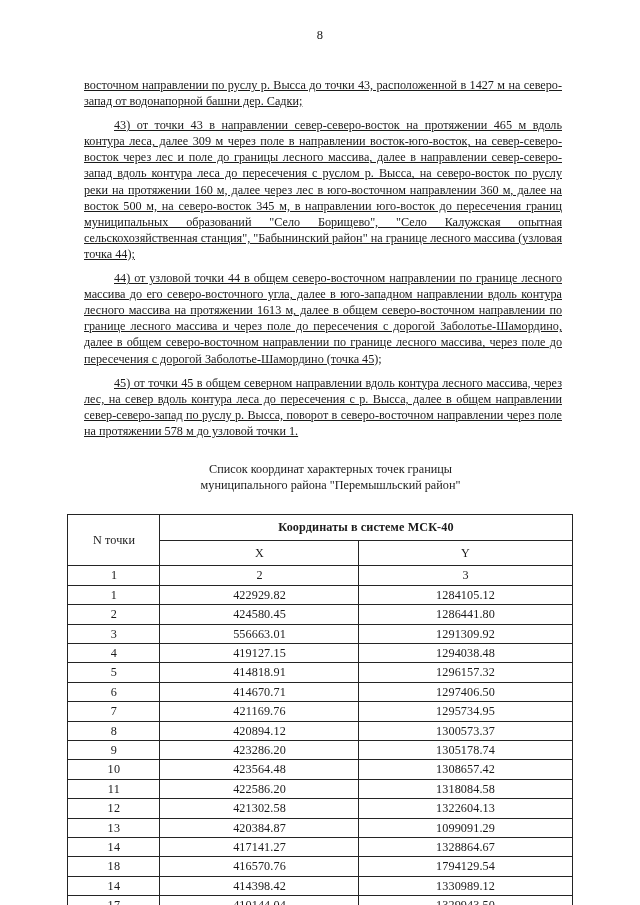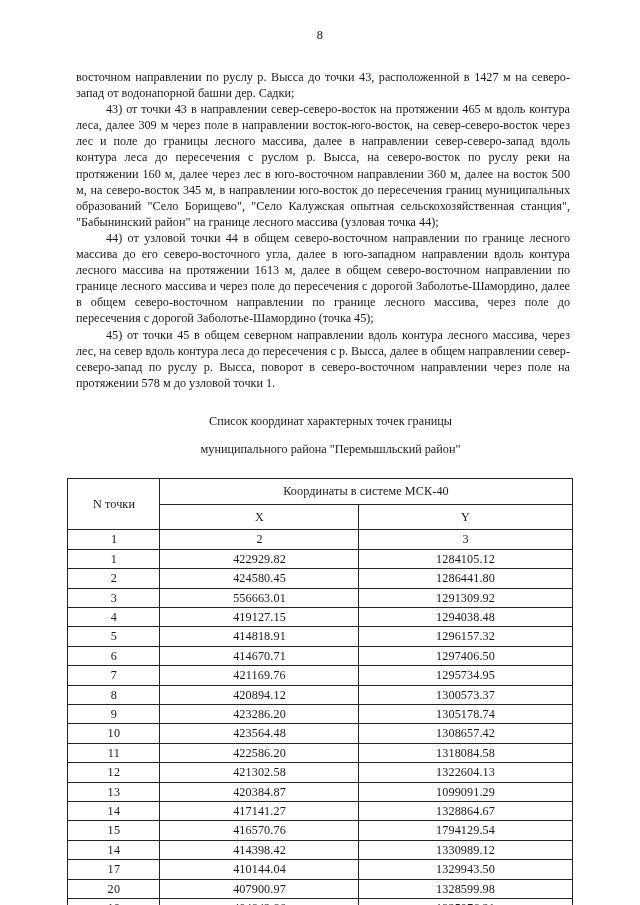--- a/index.html
+++ b/index.html
@@ -32,35 +32,36 @@
   .body-text {
     margin: 0 70px 0 76px;
     padding-top: 26px;
     font-size: 12.2px;
     line-height: 16.1px;
     text-align: justify;
     text-justify: inter-word;
     hyphens: none;
   }
   .body-text p {
-    margin: 0;
+    margin: 8px;
     padding: 0;
     text-indent: 0;
+    text-decoration: underline;
   }
   .body-text p.indented {
     text-indent: 30px;
   }
   .title-block {
     margin: 22px 0 0 0;
     text-align: center;
     font-size: 12.2px;
     line-height: 16.2px;
   }
   .title-block div {
-    margin: 12px;
+    margin: 0;
     padding-left: 21px;
   }
   table.coords {
     border-collapse: collapse;
     margin: 21px auto 0 auto;
     width: 504px;
     table-layout: fixed;
     font-size: 12.2px;
   }
   table.coords col.c-num { width: 92px; }
@@ -77,20 +78,21 @@
     line-height: 18.4px;
     letter-spacing: 0.1px;
   }
   table.coords th.tall {
     height: 49px;
     line-height: 16px;
   }
   table.coords th.grouphead {
     height: 25px;
     line-height: 25px;
+    font-weight: bold;
   }
   table.coords th.sub {
     height: 24px;
     line-height: 24px;
   }
   table.coords td.numcol {
     letter-spacing: 0.3px;
   }
 </style>
 </head>
@@ -198,21 +200,21 @@
           <td class="numcol">13</td>
           <td>420384.87</td>
           <td>1099091.29</td>
         </tr>
         <tr>
           <td class="numcol">14</td>
           <td>417141.27</td>
           <td>1328864.67</td>
         </tr>
         <tr>
-          <td class="numcol">15</td>
+          <td class="numcol">18</td>
           <td>416570.76</td>
           <td>1794129.54</td>
         </tr>
         <tr>
           <td class="numcol">14</td>
           <td>414398.42</td>
           <td>1330989.12</td>
         </tr>
         <tr>
           <td class="numcol">17</td>

